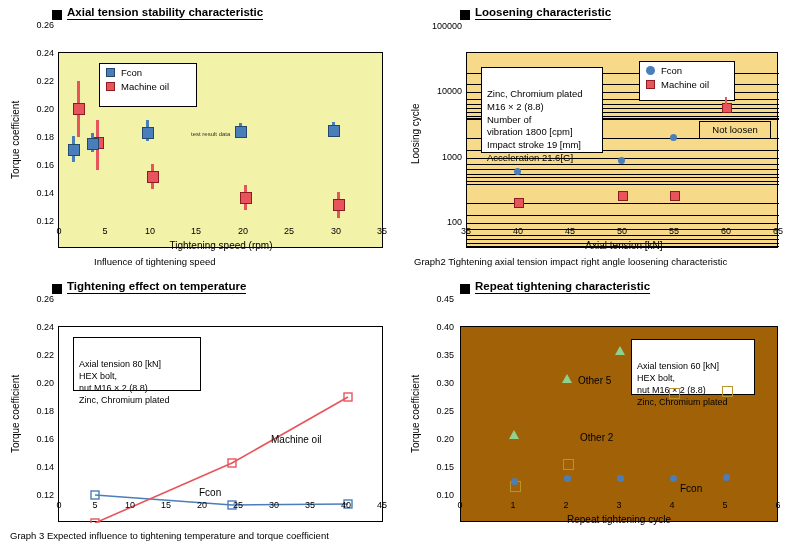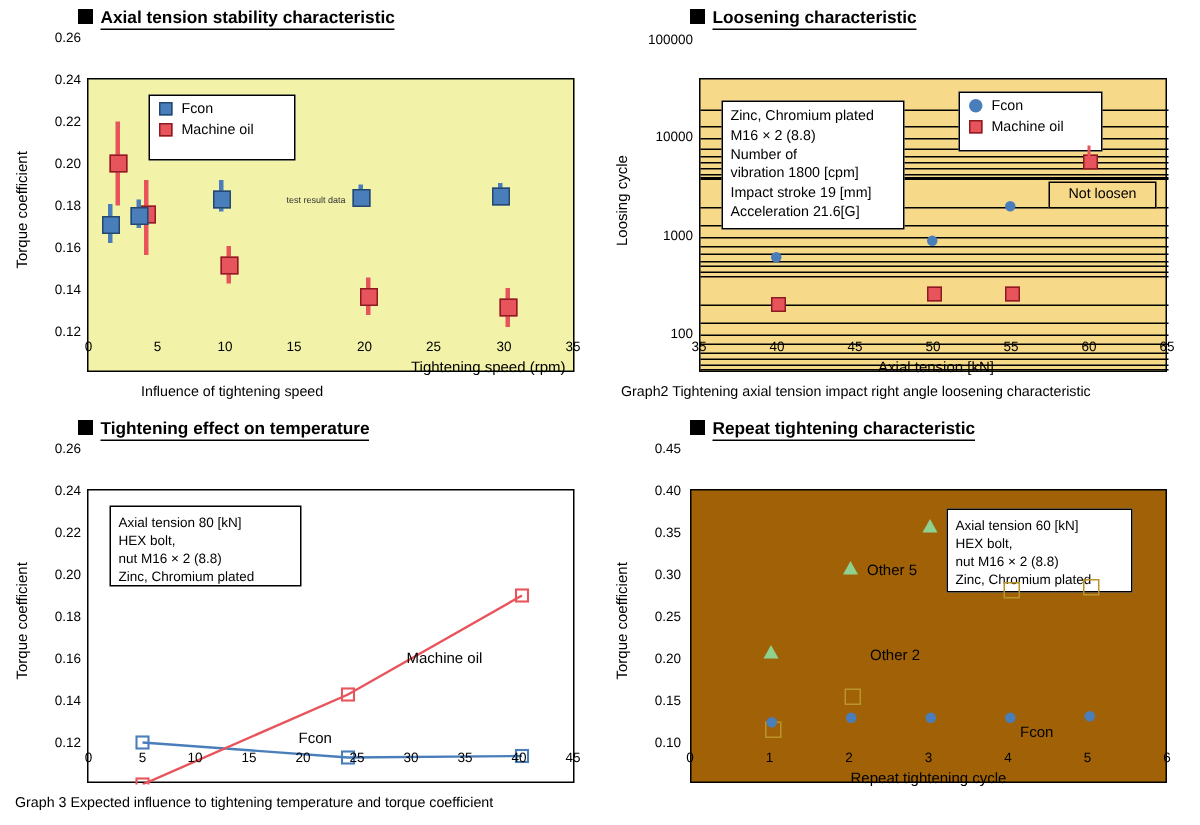--- a/index.html
+++ b/index.html
@@ -1,37 +1,37 @@
 <!DOCTYPE html>
 <html><head>
 <meta charset="utf-8">
 <style>
   html,body{margin:0;padding:0;}
   body{width:800px;height:550px;background:#ffffff;font-family:"Liberation Sans",sans-serif;overflow:hidden;}
   .page{position:relative;width:800px;height:550px;}
   .panel{position:absolute;}
 
-  .ptitle{display:flex;align-items:flex-start;gap:5px;font-size:11.5px;font-weight:bold;color:#000;white-space:nowrap;}
+  .ptitle{display:flex;align-items:flex-end;gap:5px;font-size:11.5px;font-weight:bold;color:#000;white-space:nowrap;}
   .ptitle .sq{width:10px;height:10px;background:#000;display:inline-block;}
   .ptitle .tx{border-bottom:1.5px solid #000;padding-bottom:1px;}
 
   .plot{position:absolute;box-sizing:border-box;border:1.2px solid #000;margin-top:26px;}
   .axtitle{position:absolute;font-size:10px;color:#000;text-align:center;white-space:nowrap;}
   .ytitle{position:absolute;font-size:10px;color:#000;transform-origin:0 0;transform:rotate(-90deg);white-space:nowrap;}
   .tick{position:absolute;font-size:9px;color:#000;white-space:nowrap;}
   .ytick{text-align:right;}
   .gl{position:absolute;background:#000;}
   .cap{position:absolute;font-size:9.5px;color:#000;white-space:nowrap;}
 
   .legendbox{position:absolute;background:#fff;border:1.2px solid #000;box-sizing:border-box;}
   .lgrow{display:flex;align-items:center;gap:6px;margin:3px 6px;font-size:9.5px;}
   .lgmk{width:9px;height:9px;box-sizing:border-box;}
 
   .notebox{position:absolute;background:#fff;border:1px solid #000;box-sizing:border-box;font-size:7.2px;line-height:1.33;padding:3px 4px;color:#000;}
-  .notebox2{position:absolute;background:#fff;border:1.2px solid #000;box-sizing:border-box;font-size:9.5px;line-height:1.35;padding:4px 5px;color:#000;}
+  .notebox2{position:absolute;background:#fff;border:1.2px solid #000;box-sizing:border-box;font-size:9.5px;line-height:1.35;padding:20px 5px;color:#000;}
 
   .mk{position:absolute;}
   .mk-sq{background:#4a7ebb;border:1px solid #25486e;}
   .mk-sqr{background:#e8545c;border:1px solid #8d1b22;}
   .bar{position:absolute;}
   .lbl{position:absolute;font-size:10px;color:#000;white-space:nowrap;}
 
   .dot{position:absolute;border-radius:50%;}
   .tri{position:absolute;width:0;height:0;border-left:5px solid transparent;border-right:5px solid transparent;border-bottom:9px solid #8fd18f;}
   .osq2{position:absolute;border:1.2px solid #b8942a;background:transparent;}
@@ -104,21 +104,21 @@
 
     <div class="tick" style="left:48px;top:222px;width:10px;text-align:center;">0</div>
     <div class="tick" style="left:94px;top:222px;width:10px;text-align:center;">5</div>
     <div class="tick" style="left:137px;top:222px;width:14px;text-align:center;">10</div>
     <div class="tick" style="left:183px;top:222px;width:14px;text-align:center;">15</div>
     <div class="tick" style="left:230px;top:222px;width:14px;text-align:center;">20</div>
     <div class="tick" style="left:276px;top:222px;width:14px;text-align:center;">25</div>
     <div class="tick" style="left:323px;top:222px;width:14px;text-align:center;">30</div>
     <div class="tick" style="left:369px;top:222px;width:14px;text-align:center;">35</div>
 
-    <div class="axtitle" style="left:81px;top:236px;width:290px;text-align:right;">Tightening speed (rpm)</div>
+    <div class="axtitle" style="left:70px;top:236px;width:290px;">Tightening speed (rpm)</div>
     <div class="ytitle" style="left:4px;top:175px;font-weight:normal;">Torque coefficient</div>
     <div class="cap" style="left:88px;top:252px;">Influence of tightening speed</div>
   </div>
 
   <div class="panel" style="left:404px;top:4px;width:392px;height:272px;">
     <div class="ptitle" style="position:absolute;left:56px;top:2px;">
       <span class="sq"></span>
       <span class="tx">Loosening characteristic</span>
     </div>
 

